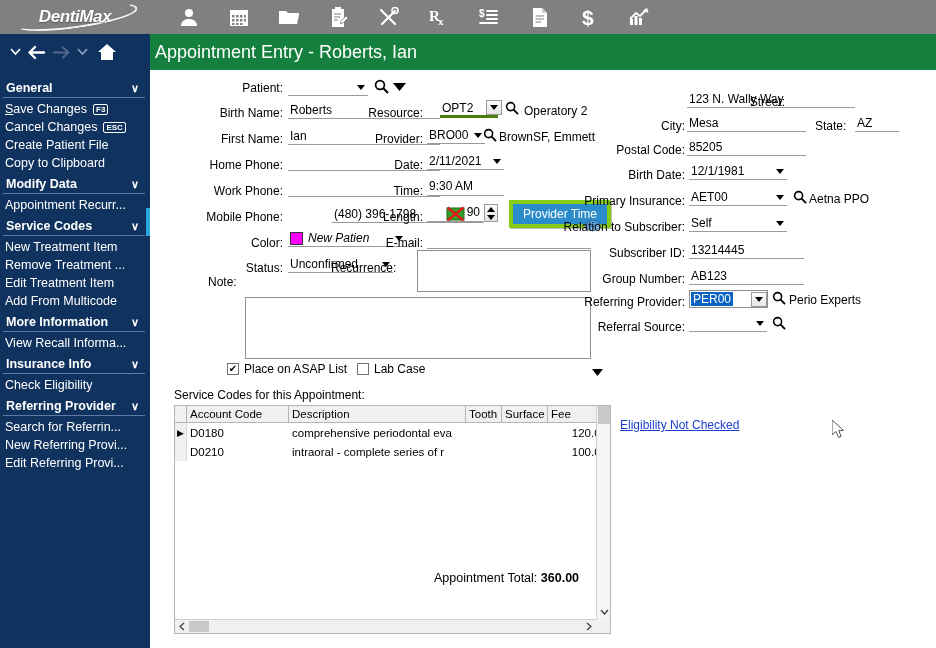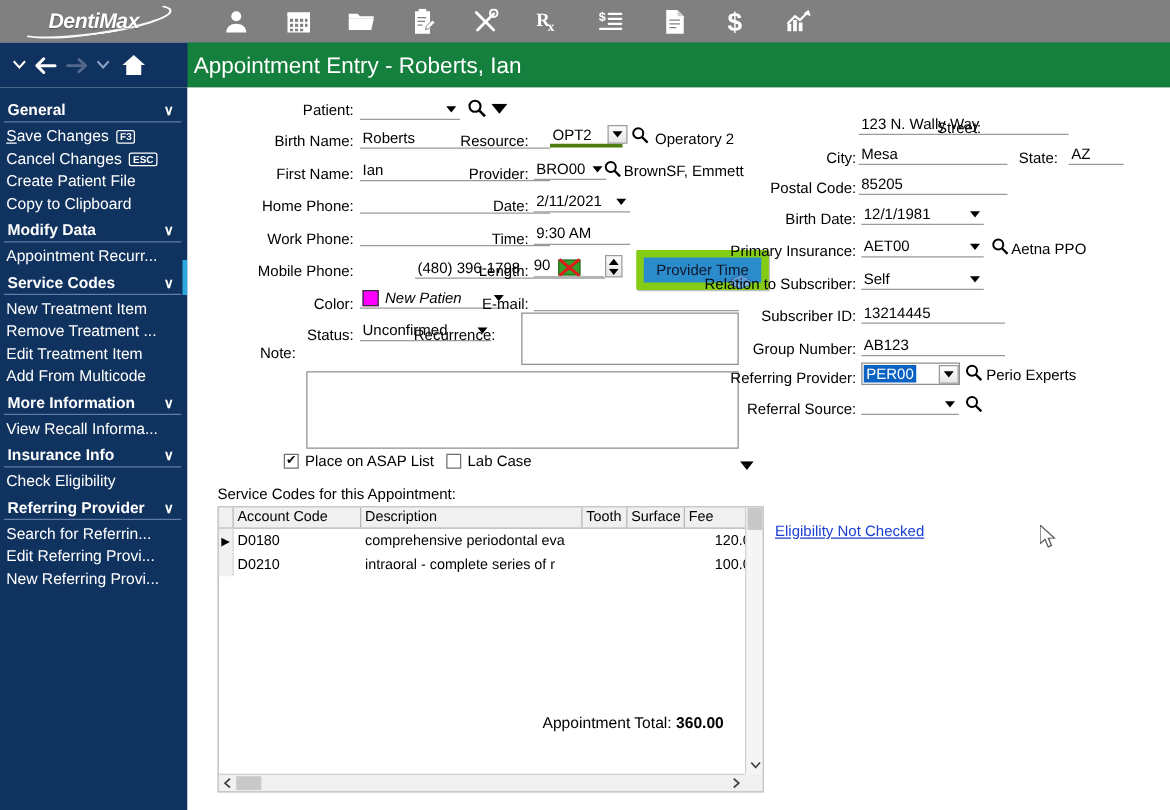--- a/index.html
+++ b/index.html
@@ -118,21 +118,21 @@
 
   .mag { cursor:pointer; }
 
   .txtarea {
     border:1px solid #8f8f8f; background:#ffffff; resize:none;
     font-family:"Liberation Sans", sans-serif; font-size:11.5px;
     padding:1px 3px; outline:none; color:#000;
   }
 
   .prov-time-btn {
-    background:#2b8ccc; color:#0f172a; border:6px solid #84cc16;
+    background:#2b8ccc; color:#ffffff; border:4px solid #84cc16;
     font-family:"Liberation Sans", sans-serif; font-size:12px;
     padding:3px 10px; cursor:pointer; border-radius:1px;
     box-shadow:1px 1px 0 rgba(0,0,0,.25);
   }
 
   .chk {
     width:12px; height:12px; border:1px solid #707070; background:#fff;
     display:inline-flex; align-items:center; justify-content:center;
     font-size:10px; line-height:10px; cursor:pointer; vertical-align:middle;
   }
@@ -404,24 +404,24 @@
         <span>Check Eligibility</span>
       </div>
       <div class="side-group-hdr">
         <span>Referring Provider</span>
         <span class="chev">∨</span>
       </div>
       <div class="side-item">
         <span>Search for Referrin...</span>
       </div>
       <div class="side-item">
+        <span>New Referring Provi...</span>
+      </div>
+      <div class="side-item">
         <span>Edit Referring Provi...</span>
-      </div>
-      <div class="side-item">
-        <span>New Referring Provi...</span>
       </div>
     </div>
 </div>
 
 <div class="main">
 
   <div style="position:absolute; left:28px; top:11px; width:105px;" class="lbl">Patient:</div>
   <div class="combo" style="position:absolute; left:138px; top:9px; width:80px;">
     <span class="ctext"></span>
     <span class="caret"></span>
@@ -514,21 +514,21 @@
     <span class="ctext">2/11/2021</span>
     <span class="caret"></span>
   </div>
 
   <div style="position:absolute; left:185px; top:114px; width:88px;" class="lbl">Time:</div>
   <div style="position:absolute; left:277px; top:109px; width:77px; border-bottom:1px solid #9a9a9a; height:17px;">
     <span class="val" style="padding-left:2px;">9:30 AM</span>
   </div>
 
   <div style="position:absolute; left:205px; top:140px; width:68px;" class="lbl">Length:</div>
-  <div style="position:absolute; left:277px; top:135px; width:56px; border-bottom:1px solid #9a9a9a; height:17px; text-align:left;">
+  <div style="position:absolute; left:277px; top:135px; width:56px; border-bottom:1px solid #9a9a9a; height:17px; text-align:right;">
     <span class="val" style="padding-right:3px;">90</span>
   </div>
   <div style="position:absolute; left:334px; top:134px; width:14px; height:18px; border:1px solid #9a9a9a; background:linear-gradient(#fbfbfb,#e4e4e4);">
     <div style="height:8px; display:flex; align-items:center; justify-content:center;">
       <svg width="8" height="5" viewBox="0 0 8 5">
           <polygon points="4,0 8,5 0,5" fill="#000"></polygon>
         </svg>
     </div>
     <div style="height:8px; display:flex; align-items:center; justify-content:center;">
       <svg width="8" height="5" viewBox="0 0 8 5">

